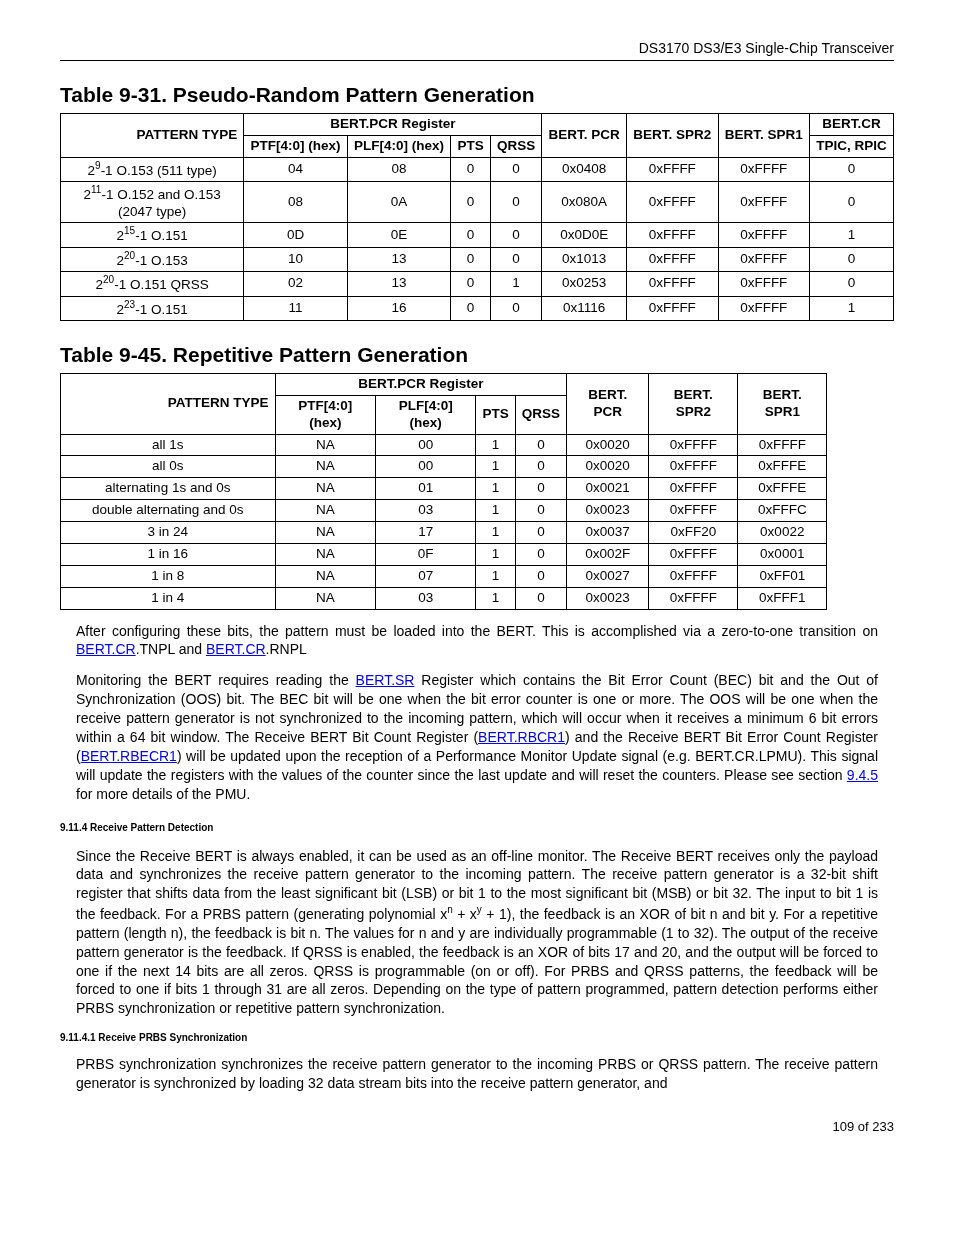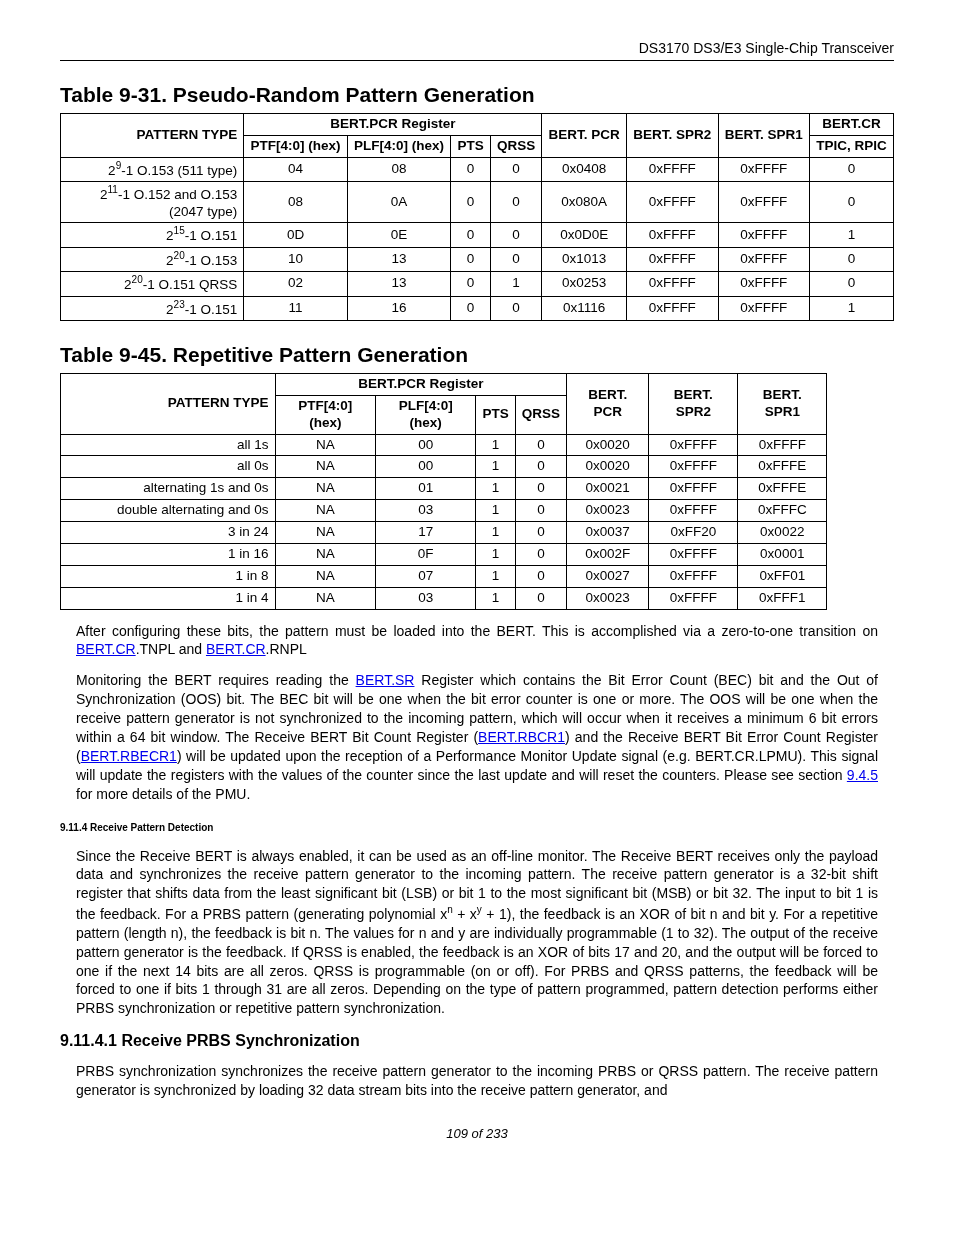--- a/index.html
+++ b/index.html
@@ -33,32 +33,32 @@
     border: 1px solid #000;
     padding: 2px 6px;
     vertical-align: middle;
     line-height: 1.25;
   }
   th {
     font-weight: bold;
     text-align: center;
   }
   td.c { text-align: center; }
-  td.l { text-align: right; }
+  td.l { text-align: center; }
   .sup { vertical-align: super; font-size: 10px; }
   .para {
     font-size: 14px;
     text-align: justify;
     margin: 12px 16px;
     line-height: 1.35;
   }
   a.link { color: #0000EE; text-decoration: underline; }
   .sec-h { font-weight: bold; font-size: 10px; margin: 18px 0 14px 0; }
-  .sub-h { font-weight: bold; font-size: 16px; margin: 14px 0 6px 0; }
-  .footer { text-align: center; font-size: 13px; margin-top: 26px; font-style: italic; }
+  .sub-h { font-weight: bold; font-size: 10px; margin: 14px 0 6px 0; }
+  .footer { text-align: right; font-size: 13px; margin-top: 26px; }
   .pattern-type-head { text-align: right; padding-left: 8px; }
   .tbl2 { width: 92%; }
 </style>
 </head>
 <body>
 
 <div class="header-right">DS3170 DS3/E3 Single-Chip Transceiver</div>
 
 <div class="tbl-title">Table 9-31. Pseudo-Random Pattern Generation</div>
 

